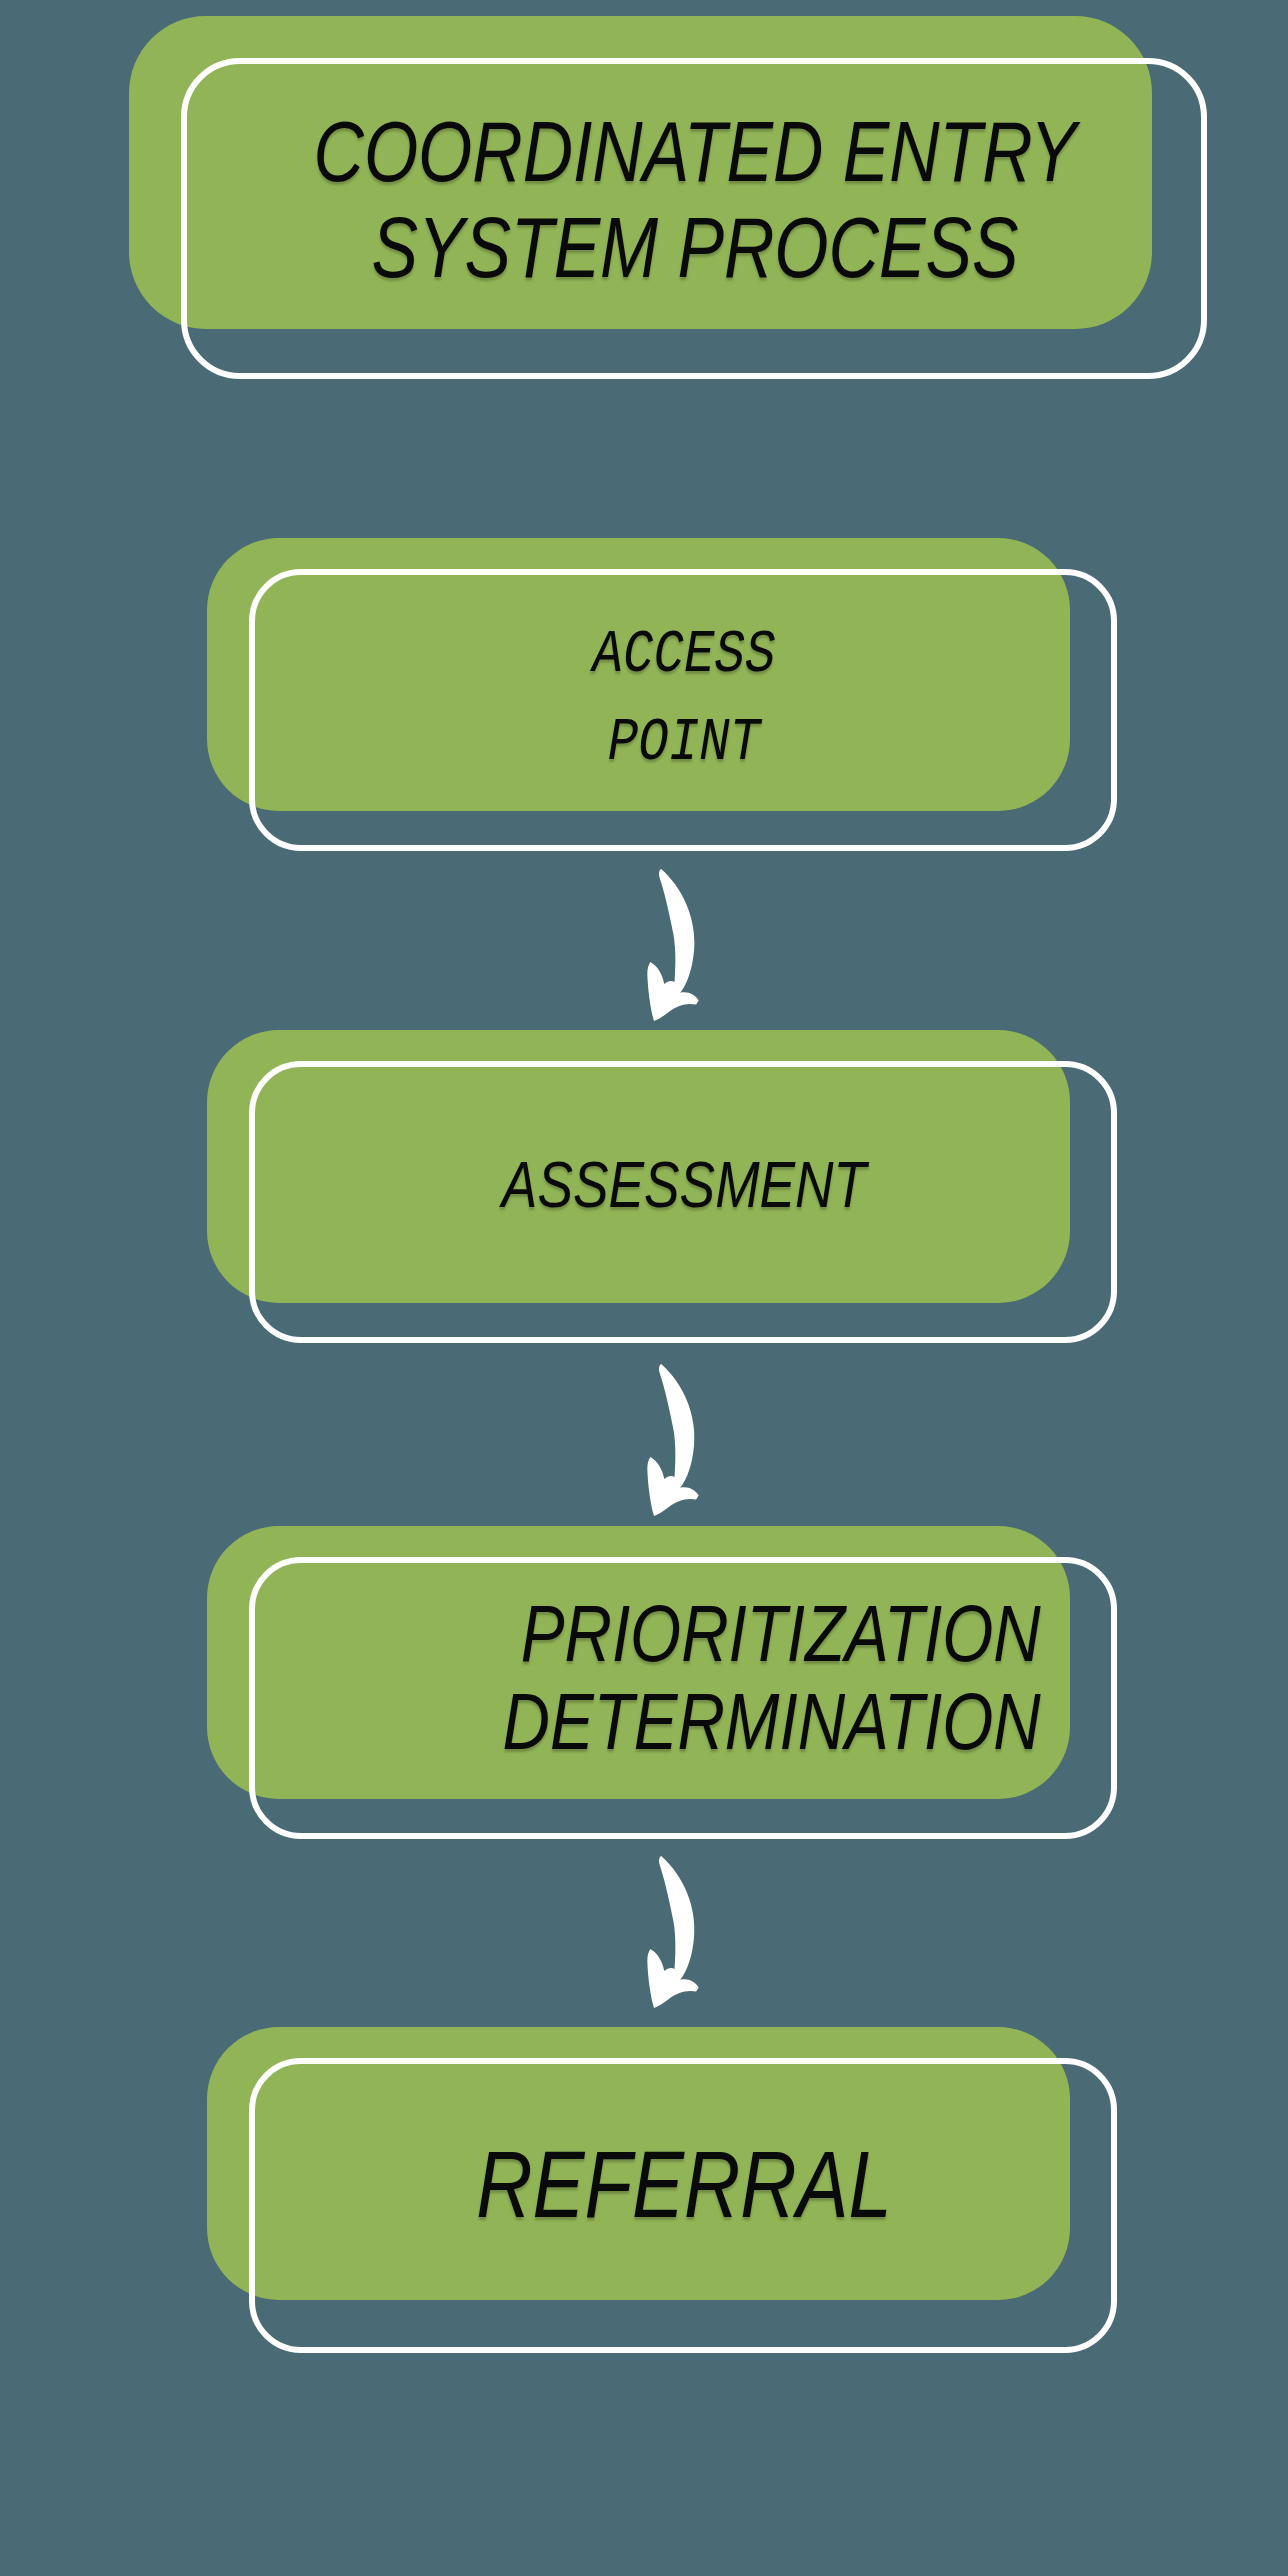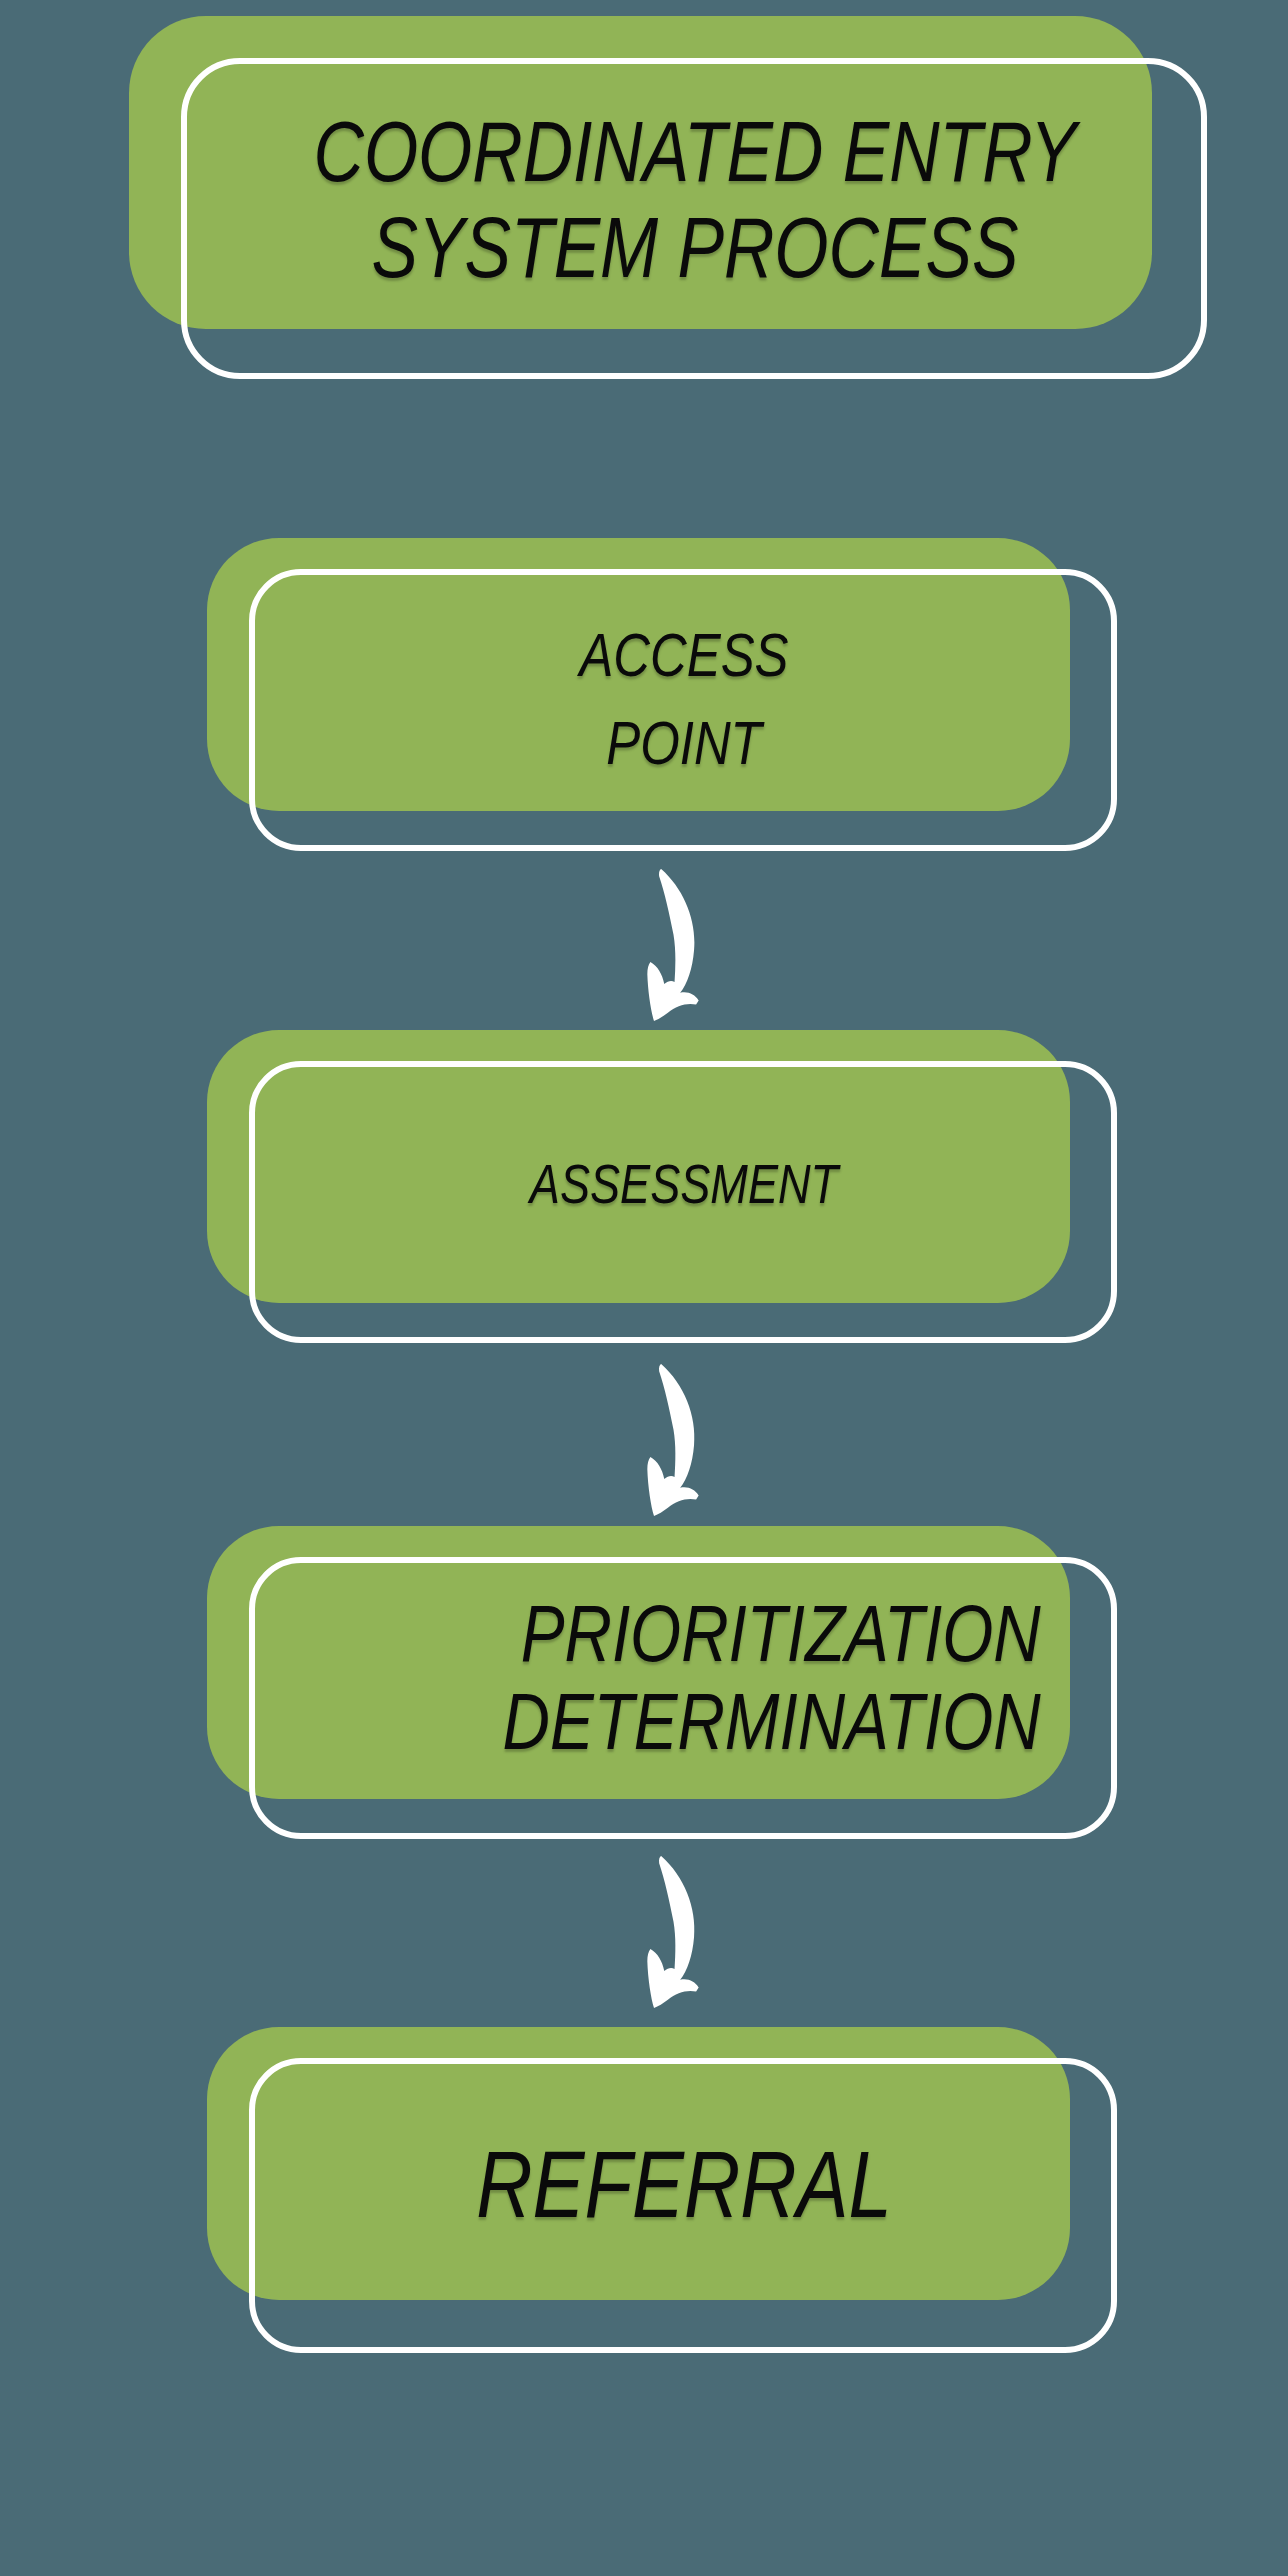--- a/index.html
+++ b/index.html
@@ -45,24 +45,24 @@
   
   .title-fill    { left: 129px;  top: 15.5px;   width: 1023px; height: 313px; border-radius: 77px; }
   .title-outline { left: 181px;  top: 58px;  width: 1014px; height: 309px; border-radius: 59px; }
   .title-label   { left: 181px;  top: 104px;  width: 1028px; font-size: 85px; line-height: 96px; }
   
   .node-fill     { left: 207px;  width: 863px; height: 273px; border-radius: 72px; }
   .node-outline  { left: 249px;  width: 856px; height: 270px; border-radius: 52px; }
   .node-label    { left: 249px;  width: 870px; }
   .access-fill        { top: 538px; }
   .access-outline     { top: 569px; }
-  .access-label       { top: 611px; font-size: 62px; line-height: 88px; }
+  .access-label       { top: 611px; font-size: 62px; line-height: 88px; font-family: Liberation Mono, monospace; }
   .assessment-fill    { top: 1030px; }
   .assessment-outline { top: 1061px; }
-  .assessment-label   { top: 1133px; font-size: 55px; line-height: 103px; }
+  .assessment-label   { top: 1133px; font-size: 65px; line-height: 103px; }
   .priority-fill      { top: 1526px; }
   .priority-outline   { top: 1557px; }
   .priority-label     { top: 1590px; font-size: 80px; line-height: 88px; text-align: right; }
   .referral-fill      { top: 2027px; }
   .referral-outline   { top: 2058px; height: 283px; }
   .referral-label     { top: 2128px; font-size: 95px; line-height: 113px; }
   
   .arrow {
     position: absolute;
     left: 644px;

